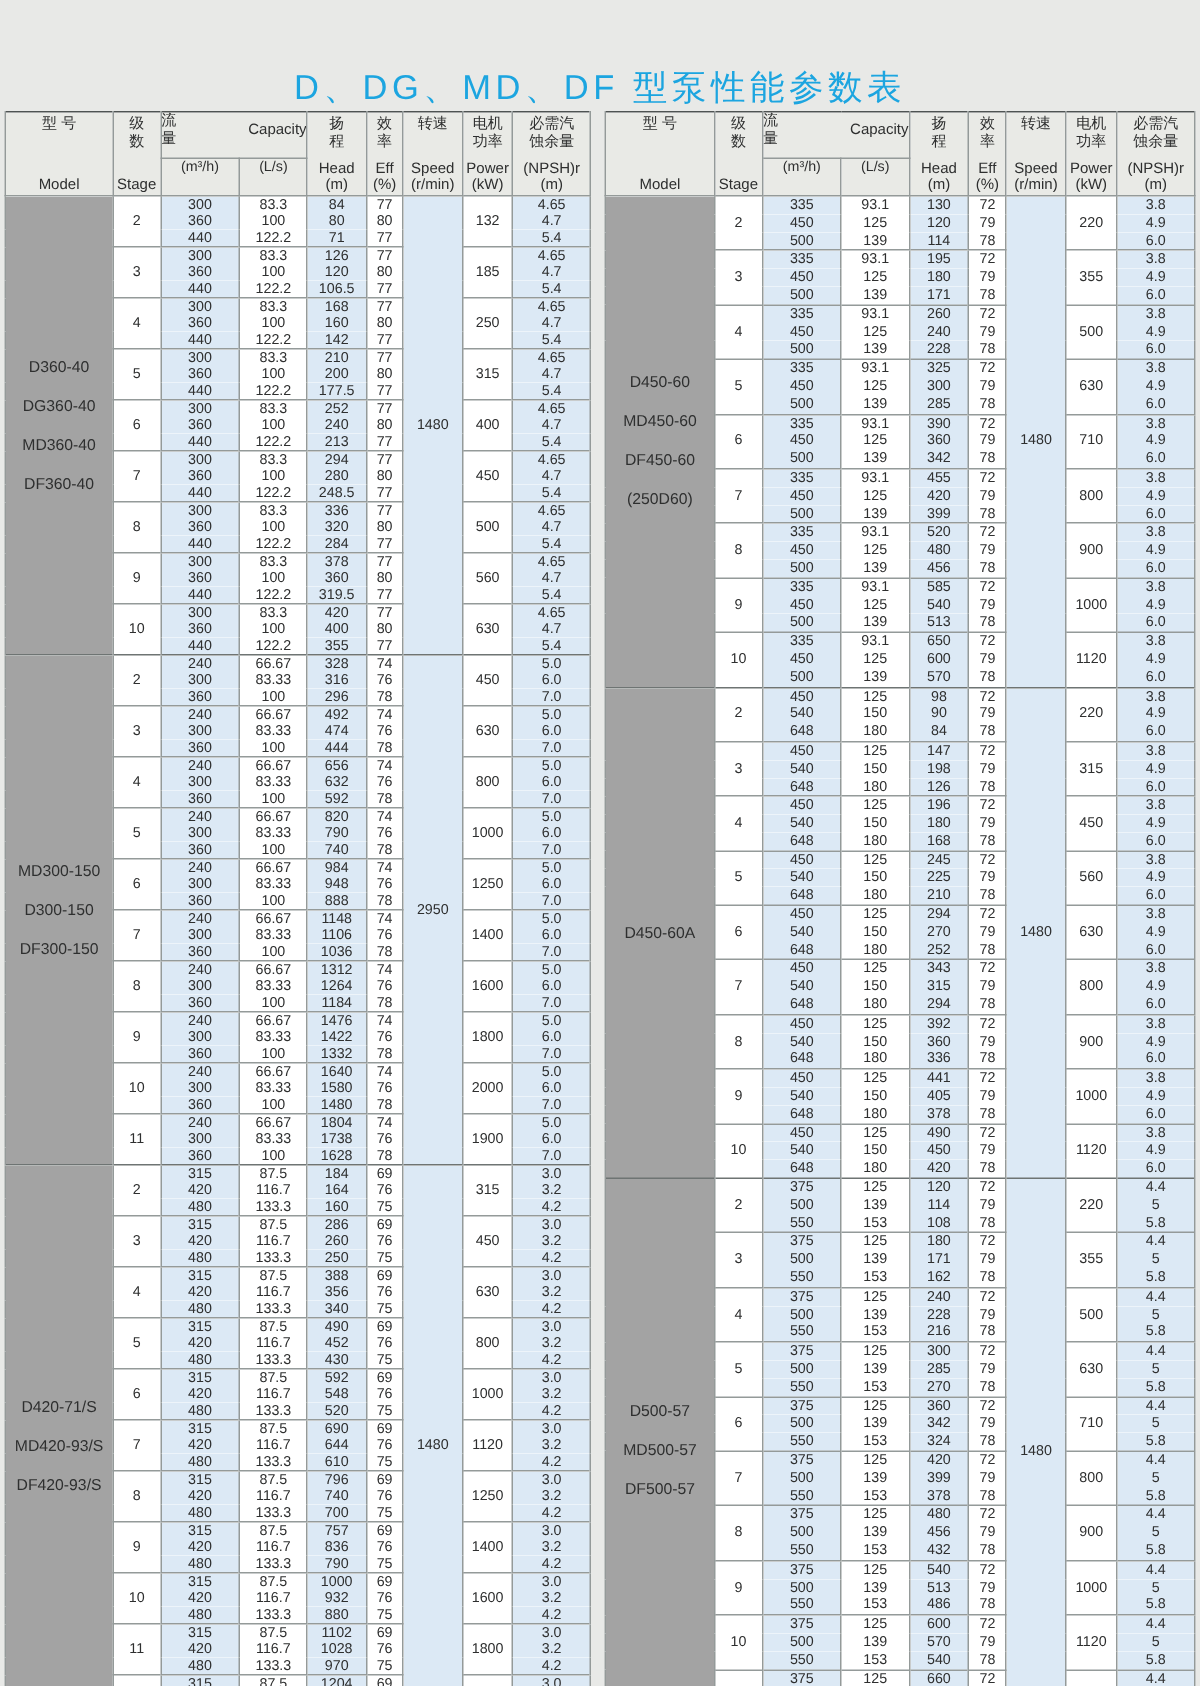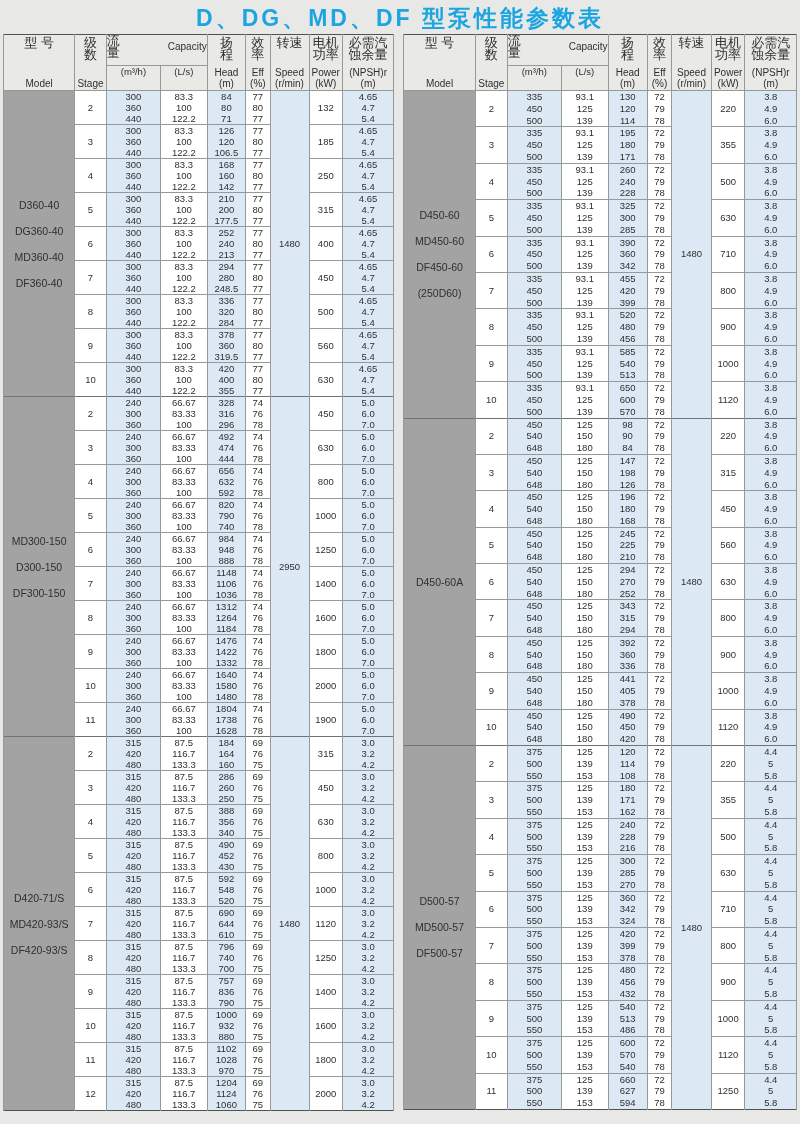--- a/index.html
+++ b/index.html
@@ -6,25 +6,26 @@
     margin: 0; padding: 0;
     width: 800px; height: 1124px;
     background: #e8e9e7;
     font-family: "Liberation Sans", sans-serif;
     overflow: hidden;
   }
   .page-title {
     text-align: center;
     color: #1ca5e0;
     font-size: 23px;
-    font-weight: bold;
+    font-weight: normal;
     letter-spacing: 3px;
     padding-top: 4px;
     height: 30px;
     line-height: 28px;
+    margin-top: 40px;
   }
   .tables-wrap {
     display: flex;
     gap: 9px;
     padding: 0 3px;
     align-items: flex-start;
   }
   table.pump {
     border-collapse: collapse;
     table-layout: fixed;
@@ -46,21 +47,21 @@
     vertical-align: top;
   }
   .th-wrap {
     height: 52px;
     display: flex;
     flex-direction: column;
     justify-content: space-between;
     align-items: center;
     padding: 2px 0 1px 0;
   }
-  .th-zh { font-size: 13px; line-height: 11.5px; white-space: pre-line; }
+  .th-zh { font-size: 10px; line-height: 11.5px; white-space: pre-line; }
   .th-en { font-size: 10px; line-height: 11px; white-space: pre-line; }
   .th-cap { height: 24px; display:flex; justify-content:center; align-items:center; }
   .th-cap .th-zh { line-height: 12px; }
   .th-cap .th-en { line-height: 12px; margin-left: 48px; }
   th.unit-th { height: 24px; font-size: 9.5px; vertical-align: middle; }
   table.pump td {
     font-size: 9.5px;
   }
   #table-left td { line-height: 11px; }
   #table-right td { line-height: 11.8px; }

